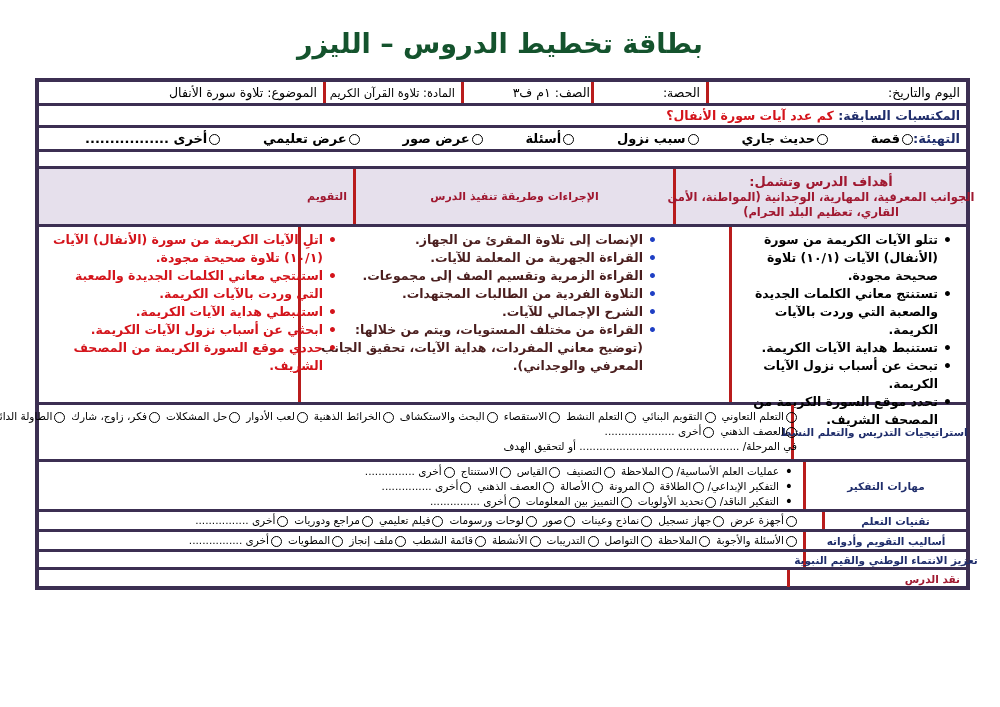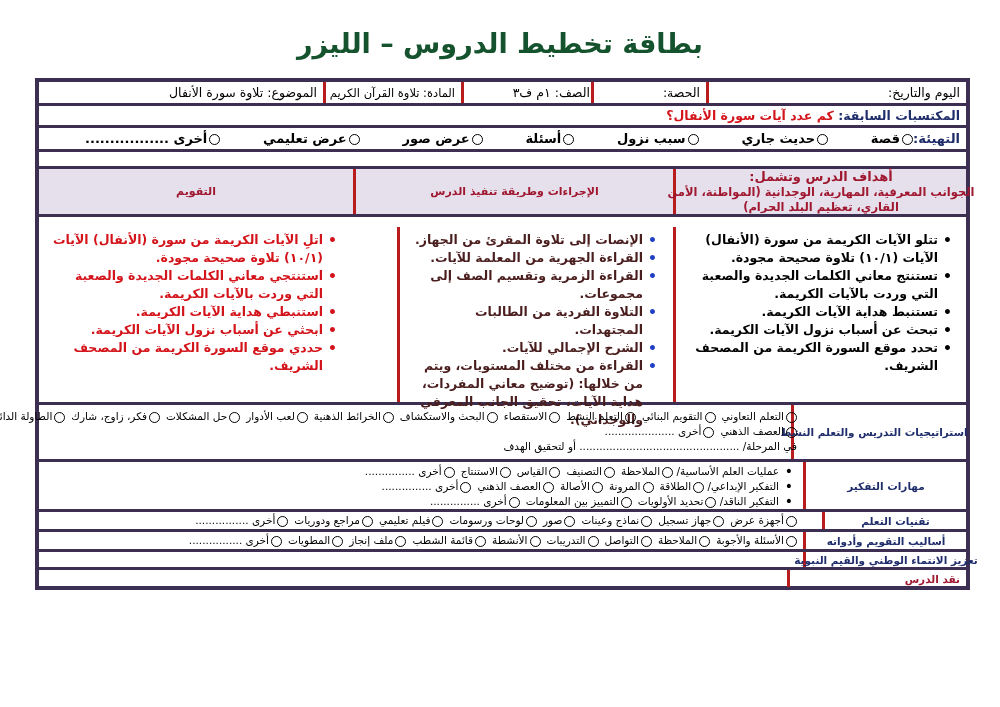--- a/index.html
+++ b/index.html
@@ -69,45 +69,45 @@
       <span class="opt"><span class="circ"></span><span>سبب نزول</span></span>
       <span class="opt"><span class="circ"></span><span>أسئلة</span></span>
       <span class="opt"><span class="circ"></span><span>عرض صور</span></span>
       <span class="opt"><span class="circ"></span><span>عرض تعليمي</span></span>
       <span class="opt"><span class="circ"></span><span>أخرى .................</span></span>
     </div>
   </div>
 
   <div class="row" style="top:70px;height:17px;"></div>
 
-  <div class="row hdr" style="top:87px;height:48px;">
+  <div class="row hdr" style="top:87px;height:58px;">
     <div class="cell vsep" style="right:0;width:293px;flex-direction:column;justify-content:center;text-align:center;padding:0 4px;">
       <span class="darkred" style="font-weight:bold;font-size:13px;line-height:16px;">أهداف الدرس وتشمل:</span>
       <span class="darkred" style="font-weight:bold;font-size:11.5px;line-height:15px;">الجوانب المعرفية، المهارية، الوجدانية (المواطنة، الأمن</span>
       <span class="darkred" style="font-weight:bold;font-size:11.5px;line-height:15px;">القاري، تعظيم البلد الحرام)</span>
     </div>
     <div class="cell vsep" style="right:293px;width:320px;justify-content:center;">
       <span class="darkred" style="font-size:11px;font-weight:bold;">الإجراءات وطريقة تنفيذ الدرس</span>
     </div>
-    <div class="cell" style="right:613px;left:0;justify-content:center;">
+    <div class="cell" style="right:613px;left:0;">
       <span class="darkred" style="font-size:11px;font-weight:bold;">التقويم</span>
     </div>
   </div>
 
   <div class="row" style="top:145px;height:178px;">
-    <div class="cell vsep" style="right:0;width:293px;align-items:flex-start;padding-top:4px;">
+    <div class="cell vsep" style="right:0;width:237px;align-items:flex-start;padding-top:4px;">
       <ul style="padding-right:22px;">
         <li>تتلو الآيات الكريمة من سورة (الأنفال) الآيات (١٠/١) تلاوة صحيحة مجودة.</li>
         <li>تستنتج معاني الكلمات الجديدة والصعبة التي وردت بالآيات الكريمة.</li>
         <li>تستنبط هداية الآيات الكريمة.</li>
         <li>تبحث عن أسباب نزول الآيات الكريمة.</li>
         <li>تحدد موقع السورة الكريمة من المصحف الشريف.</li>
       </ul>
     </div>
-    <div class="cell vsep" style="right:293px;width:276px;align-items:flex-start;padding-top:4px;">
+    <div class="cell vsep" style="right:293px;width:375px;align-items:flex-start;padding-top:4px;">
       <ul class="blue-b brown" style="padding-right:24px;">
         <li>الإنصات إلى تلاوة المقرئ من الجهاز.</li>
         <li>القراءة الجهرية من المعلمة للآيات.</li>
         <li>القراءة الزمرية وتقسيم الصف إلى مجموعات.</li>
         <li>التلاوة الفردية من الطالبات المجتهدات.</li>
         <li>الشرح الإجمالي للآيات.</li>
         <li>القراءة من مختلف المستويات، ويتم من خلالها: (توضيح معاني المفردات، هداية الآيات، تحقيق الجانب المعرفي والوجداني).</li>
       </ul>
     </div>
     <div class="cell" style="right:613px;left:0;align-items:flex-start;padding-top:4px;">

